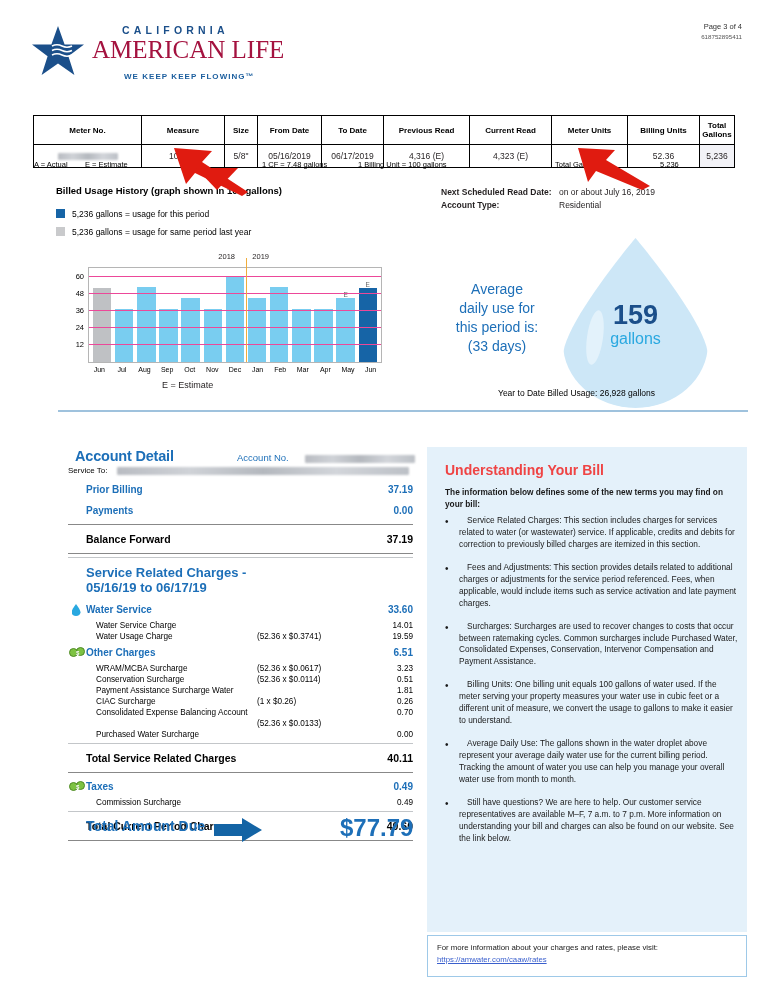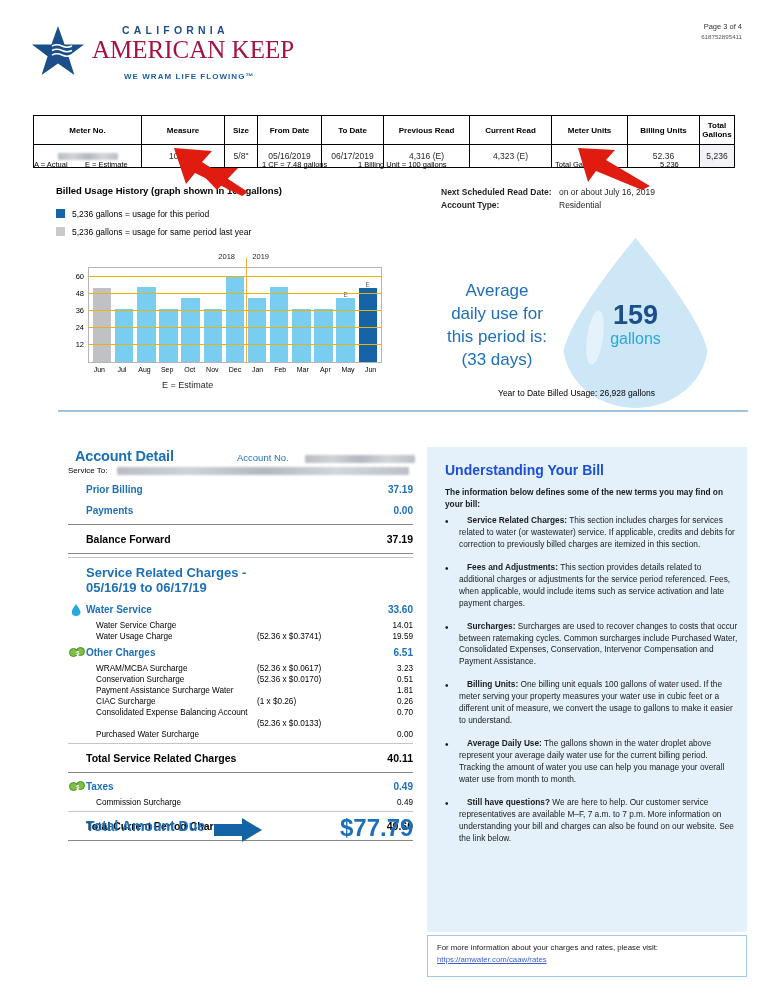--- a/index.html
+++ b/index.html
@@ -66,42 +66,42 @@
   #next-read { position:absolute; left:421px; top:186px; font-size:8.5px; line-height:1.55; }
   .nr-row { display:flex; }
   .nr-lab { width:118px; font-weight:bold;margin-left:20px; }
 
   
   .chart { position:absolute; left:58px; top:252px; width:340px; height:140px; }
   .chart-years { position:absolute; left:0; top:0; width:340px; height:14px; font-size:7.5px; }
   .chart-years span { position:absolute; }
   .plot { position:absolute; left:30px; top:15px; width:294px; height:96px;
     border:1px solid #b5b5b5; border-left:1px solid #b5b5b5; background:#fff; }
-  .gridline { position:absolute; left:0; width:100%; height:1px; background:#eab308; }
+  .gridline { position:absolute; left:0; width:100%; height:1px; background:#ec4899; }
   .ytick { position:absolute; right:100%; margin-right:5px; font-size:7.5px;
     transform:translateY(-50%); color:#000; white-space:nowrap; }
   .bars { position:absolute; inset:0; display:flex; align-items:flex-end;
     justify-content:space-around; padding:0 2px; }
   .barwrap { position:relative; width:6.4%; height:100%; display:flex;
     align-items:flex-end; justify-content:center; }
   .bar { width:100%; }
   .bar.cur { background:#1664a6; }
   .bar.prev { background:#bfc1c4; }
   .bar.norm { background:#79cdf0; }
   .est { position:absolute; left:50%; transform:translateX(-50%);
     font-size:6.5px; color:#666; }
   .divider-year { position:absolute; top:-10px; bottom:0; width:1px; background:#f0ad3c; }
   .xlabels { position:absolute; left:30px; top:114px; width:294px;
     display:flex; justify-content:space-around; font-size:7px; color:#000; }
   .xlabels span { width:6.4%; text-align:center; }
   #est-note { position:absolute; left:104px; top:128px; font-size:9px; }
 
   
   .avg-text { position:absolute; left:432px; top:280px; width:130px;
-    text-align:center; color:#1d6fb8; font-size:17px; line-height:1.35; }
+    text-align:center; color:#1d6fb8; font-size:14px; line-height:1.35; }
   .droplet { position:absolute; left:563px; top:238px; width:145px; height:170px; }
   .drop-shape { position:absolute; inset:0; background:#cde7f7;
     border-radius:50% 50% 50% 50% / 62% 62% 38% 38%;
     clip-path: path("M72.5 0 C72.5 0 145 86 145 118 C145 146 112 170 72.5 170 C33 170 0 146 0 118 C0 86 72.5 0 72.5 0 Z"); }
   .drop-hl { position:absolute; left:24px; top:72px; width:16px; height:55px;
     background:#e3f2fb; border-radius:50%; transform:rotate(8deg); }
   .drop-num { position:absolute; left:0; right:0; top:62px; text-align:center;
     font-size:27px; font-weight:bold; color:#1b4f8a; }
   .drop-unit { position:absolute; left:0; right:0; top:92px; text-align:center;
     font-size:16px; font-weight:normal; color:#29a8e0; }
@@ -143,29 +143,29 @@
 
   #total-due-lab { position:absolute; left:86px; top:818px; font-size:14px;
     font-weight:bold; color:#1d6fb8; }
   #total-due-amt { position:absolute; left:340px; top:814px; width:72px;
     text-align:right; font-size:24px; font-weight:bold; color:#1d6fb8; }
   .blue-arrow { position:absolute; left:214px; top:818px; width:48px; height:24px; }
 
   
   .uyb { position:absolute; left:427px; top:447px; width:320px; height:485px;
     background:#e4f1fa; }
-  #uyb-title { position:absolute; left:445px; top:462px; color:#1d4ed8;
+  #uyb-title { position:absolute; left:445px; top:462px; color:#ef4444;
     font-size:14px; font-weight:bold; }
   #uyb-intro { position:absolute; left:445px; top:487px; width:288px;
     font-size:8.3px; font-weight:bold; line-height:1.42; color:#1a1a1a; }
   .uyb-list { position:absolute; left:443px; top:515px; width:296px; }
   .uyb-item { position:relative; padding-left:16px; margin-bottom:11px;
     font-size:8.3px; line-height:1.44; color:#1a1a1a; }
   .uyb-item .bullet { position:absolute; left:2px; top:0px; font-size:10px; }
-  .uyb-item b { font-weight:bold;padding-left:8px; }
+  .uyb-item b { font-weight:normal;padding-left:8px; }
 
   .linkbox { position:absolute; left:427px; top:935px; width:320px; height:42px;
     border:1px solid #9ec9e8; background:#fff; }
   #link-text { position:absolute; left:437px; top:943px; width:300px;
     font-size:7.8px; color:#1a1a1a; }
   #link-url { position:absolute; left:437px; top:955px; font-size:7.8px;
     color:#3a5fcd; text-decoration:underline; }
 
   
   .red-arrow { position:absolute; }
@@ -179,22 +179,22 @@
     <div class="logo-block">
       <svg class="logo-star" viewBox="0 0 56 52">
         <polygon points="28,0 34.6,18.5 54,18.5 38.4,30.2 44.4,49 28,37.6 11.6,49 17.6,30.2 2,18.5 21.4,18.5" fill="#1b4f8a"></polygon>
         <g stroke="#ffffff" stroke-width="1.5" fill="none">
           <path d="M22,20 q5,-2.5 10,0 q5,2.5 10,0"></path>
           <path d="M22,24.5 q5,-2.5 10,0 q5,2.5 10,0"></path>
           <path d="M22,29 q5,-2.5 10,0 q5,2.5 10,0"></path>
         </g>
       </svg>
       <div class="logo-cal">CALIFORNIA</div>
-      <div class="logo-amw"><span>AMERICAN</span> <span>KEEP</span></div>
-      <div class="logo-tag">WE WRAM LIFE FLOWING™</div>
+      <div class="logo-amw"><span>AMERICAN</span> <span>LIFE</span></div>
+      <div class="logo-tag">WE KEEP KEEP FLOWING™</div>
     </div>
     <div class="page-num">
       <div>Page 3 of 4</div>
       <div class="acct">618752895411</div>
     </div>
   </div>
 
 
   <table class="meter">
     <thead>
@@ -404,21 +404,21 @@
         <span class="mid"></span>
         <span class="amt">6.51</span>
       </div>
       <div class="row rowpos r-sub">
         <span class="nm">WRAM/MCBA Surcharge</span>
         <span class="mid">(52.36 x $0.0617)</span>
         <span class="amt">3.23</span>
       </div>
       <div class="row rowpos r-sub">
         <span class="nm">Conservation Surcharge</span>
-        <span class="mid">(52.36 x $0.0170)</span>
+        <span class="mid">(52.36 x $0.0114)</span>
         <span class="amt">0.51</span>
       </div>
       <div class="row rowpos r-sub">
         <span class="nm">Payment Assistance Surcharge Water</span>
         <span class="mid"></span>
         <span class="amt">1.81</span>
       </div>
       <div class="row rowpos r-sub">
         <span class="nm">CIAC Surcharge</span>
         <span class="mid">(1 x $0.26)</span>

